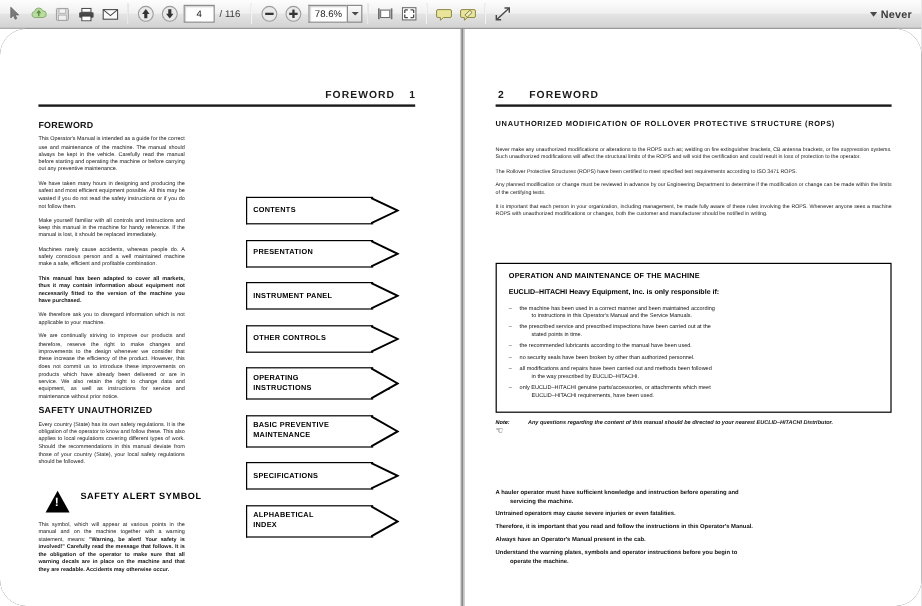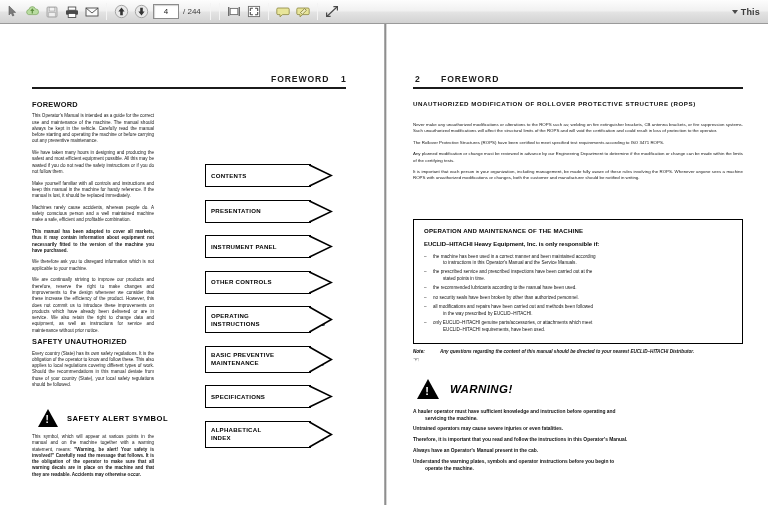--- a/index.html
+++ b/index.html
@@ -88,20 +88,21 @@
     margin-right: 3px;
   }
 
   
   .viewer {
     position: relative;
     width: 768px;
     height: 481px;
     background: #404040;
     overflow: hidden;
+    border-radius: 22px;
   }
   .gutter {
     position: absolute;
     top: 0; left: 384px;
     width: 3px; height: 481px;
     background: linear-gradient(to right,#c9c9c9,#7e7e7e 40%,#9e9e9e 60%,#ffffff);
     z-index: 5;
   }
   .page {
     position: absolute;
@@ -145,21 +146,21 @@
     letter-spacing: .25px;
     margin: 0 0 5px 0;
     color: #111;
   }
   .sec-h2 { margin-top: 3px; }
 
   
   .alert-row {
     position: absolute;
     display: flex;
-    align-items: center;
+    align-items: flex-start;
     gap: 9px;
   }
   .tri {
     width: 0; height: 0;
     border-left: 10.5px solid transparent;
     border-right: 10.5px solid transparent;
     border-bottom: 18px solid #000;
     position: relative;
   }
   .tri::after {
@@ -397,25 +398,44 @@
         <path d="M7.5 3.6 L10.6 7.6 L8.8 7.6 L8.8 11.2 L6.2 11.2 L6.2 7.6 L4.4 7.6 Z" fill="#333"></path>
       </svg>
     </div>
     <div class="tb-btn">
       <svg width="15" height="15" viewBox="0 0 15 15">
         <circle cx="7.5" cy="7.5" r="6.2" fill="#e9e9e9" stroke="#9d9d9d" stroke-width=".9"></circle>
         <path d="M7.5 11.4 L4.4 7.4 L6.2 7.4 L6.2 3.8 L8.8 3.8 L8.8 7.4 L10.6 7.4 Z" fill="#333"></path>
       </svg>
     </div>
     <div class="pagebox">4</div>
-    <div class="pagetotal">/ 244</div>
+    <div class="pagetotal">/ 116</div>
   </div>
 
   <div class="tb-sep"></div>
 
+  <div class="tb-group">
+    <div class="tb-btn">
+      <svg width="15" height="15" viewBox="0 0 15 15">
+        <circle cx="7.5" cy="7.5" r="6.2" fill="#e9e9e9" stroke="#9d9d9d" stroke-width=".9"></circle>
+        <rect x="4" y="6.6" width="7" height="1.9" fill="#333"></rect>
+      </svg>
+    </div>
+    <div class="tb-btn">
+      <svg width="15" height="15" viewBox="0 0 15 15">
+        <circle cx="7.5" cy="7.5" r="6.2" fill="#e9e9e9" stroke="#9d9d9d" stroke-width=".9"></circle>
+        <rect x="4" y="6.6" width="7" height="1.9" fill="#333"></rect>
+        <rect x="6.6" y="4" width="1.9" height="7" fill="#333"></rect>
+      </svg>
+    </div>
+    <div class="zoombox">78.6%</div>
+    <div class="zoomdrop">
+        <i></i>
+      </div>
+  </div>
 
   <div class="tb-sep"></div>
 
   <div class="tb-group">
     <div class="tb-btn">
       <svg width="14" height="13" viewBox="0 0 14 13">
         <rect x="1" y="2" width="1.4" height="9" fill="#6e6e6e"></rect>
         <rect x="11.6" y="2" width="1.4" height="9" fill="#6e6e6e"></rect>
         <rect x="3.2" y="3.4" width="7.6" height="6.2" fill="#fff" stroke="#6e6e6e" stroke-width=".9"></rect>
       </svg>
@@ -449,21 +469,21 @@
   <div class="tb-btn">
     <svg width="14" height="13" viewBox="0 0 14 13">
       <path d="M8.4 1.6 h4 v4" fill="none" stroke="#4a4a4a" stroke-width="1.2"></path>
       <path d="M5.6 11.4 h-4 v-4" fill="none" stroke="#4a4a4a" stroke-width="1.2"></path>
       <path d="M12.2 1.8 L2 11.2" stroke="#4a4a4a" stroke-width="1.2"></path>
     </svg>
   </div>
 
   <div class="tb-right">
     <div class="tools-caret"></div>
-    <div class="tools-label">This</div>
+    <div class="tools-label">Never</div>
   </div>
 </div>
 
 <div class="viewer">
 
   <div class="gutter"></div>
 
   <div class="page page-left">
     <div class="page-inner">
 
@@ -628,24 +648,20 @@
       </div>
 
       <div class="note-row" style="left:26px; top:325px; width:320px;">
         <div class="note-key">
           <span class="nw">Note:</span>
           <span class="note-hand">☜</span>
         </div>
         <div class="note-txt">Any questions regarding the content of this manual should be directed to your nearest EUCLID–HITACHI Distributor.</div>
       </div>
 
-      <div class="warn-row" style="left:30px; top:355px;">
-        <div class="warn-tri"></div>
-        <div class="warn-word">WARNING!</div>
-      </div>
 
       <div class="warn-list" style="left:26px; top:385px; width:330px;">
         <p>
           <span>A hauler operator must have sufficient knowledge and instruction before operating and</span>
           <span class="ind2">servicing the machine.</span>
         </p>
         <p>
           <span>Untrained operators may cause severe injuries or even fatalities.</span>
         </p>
         <p>

